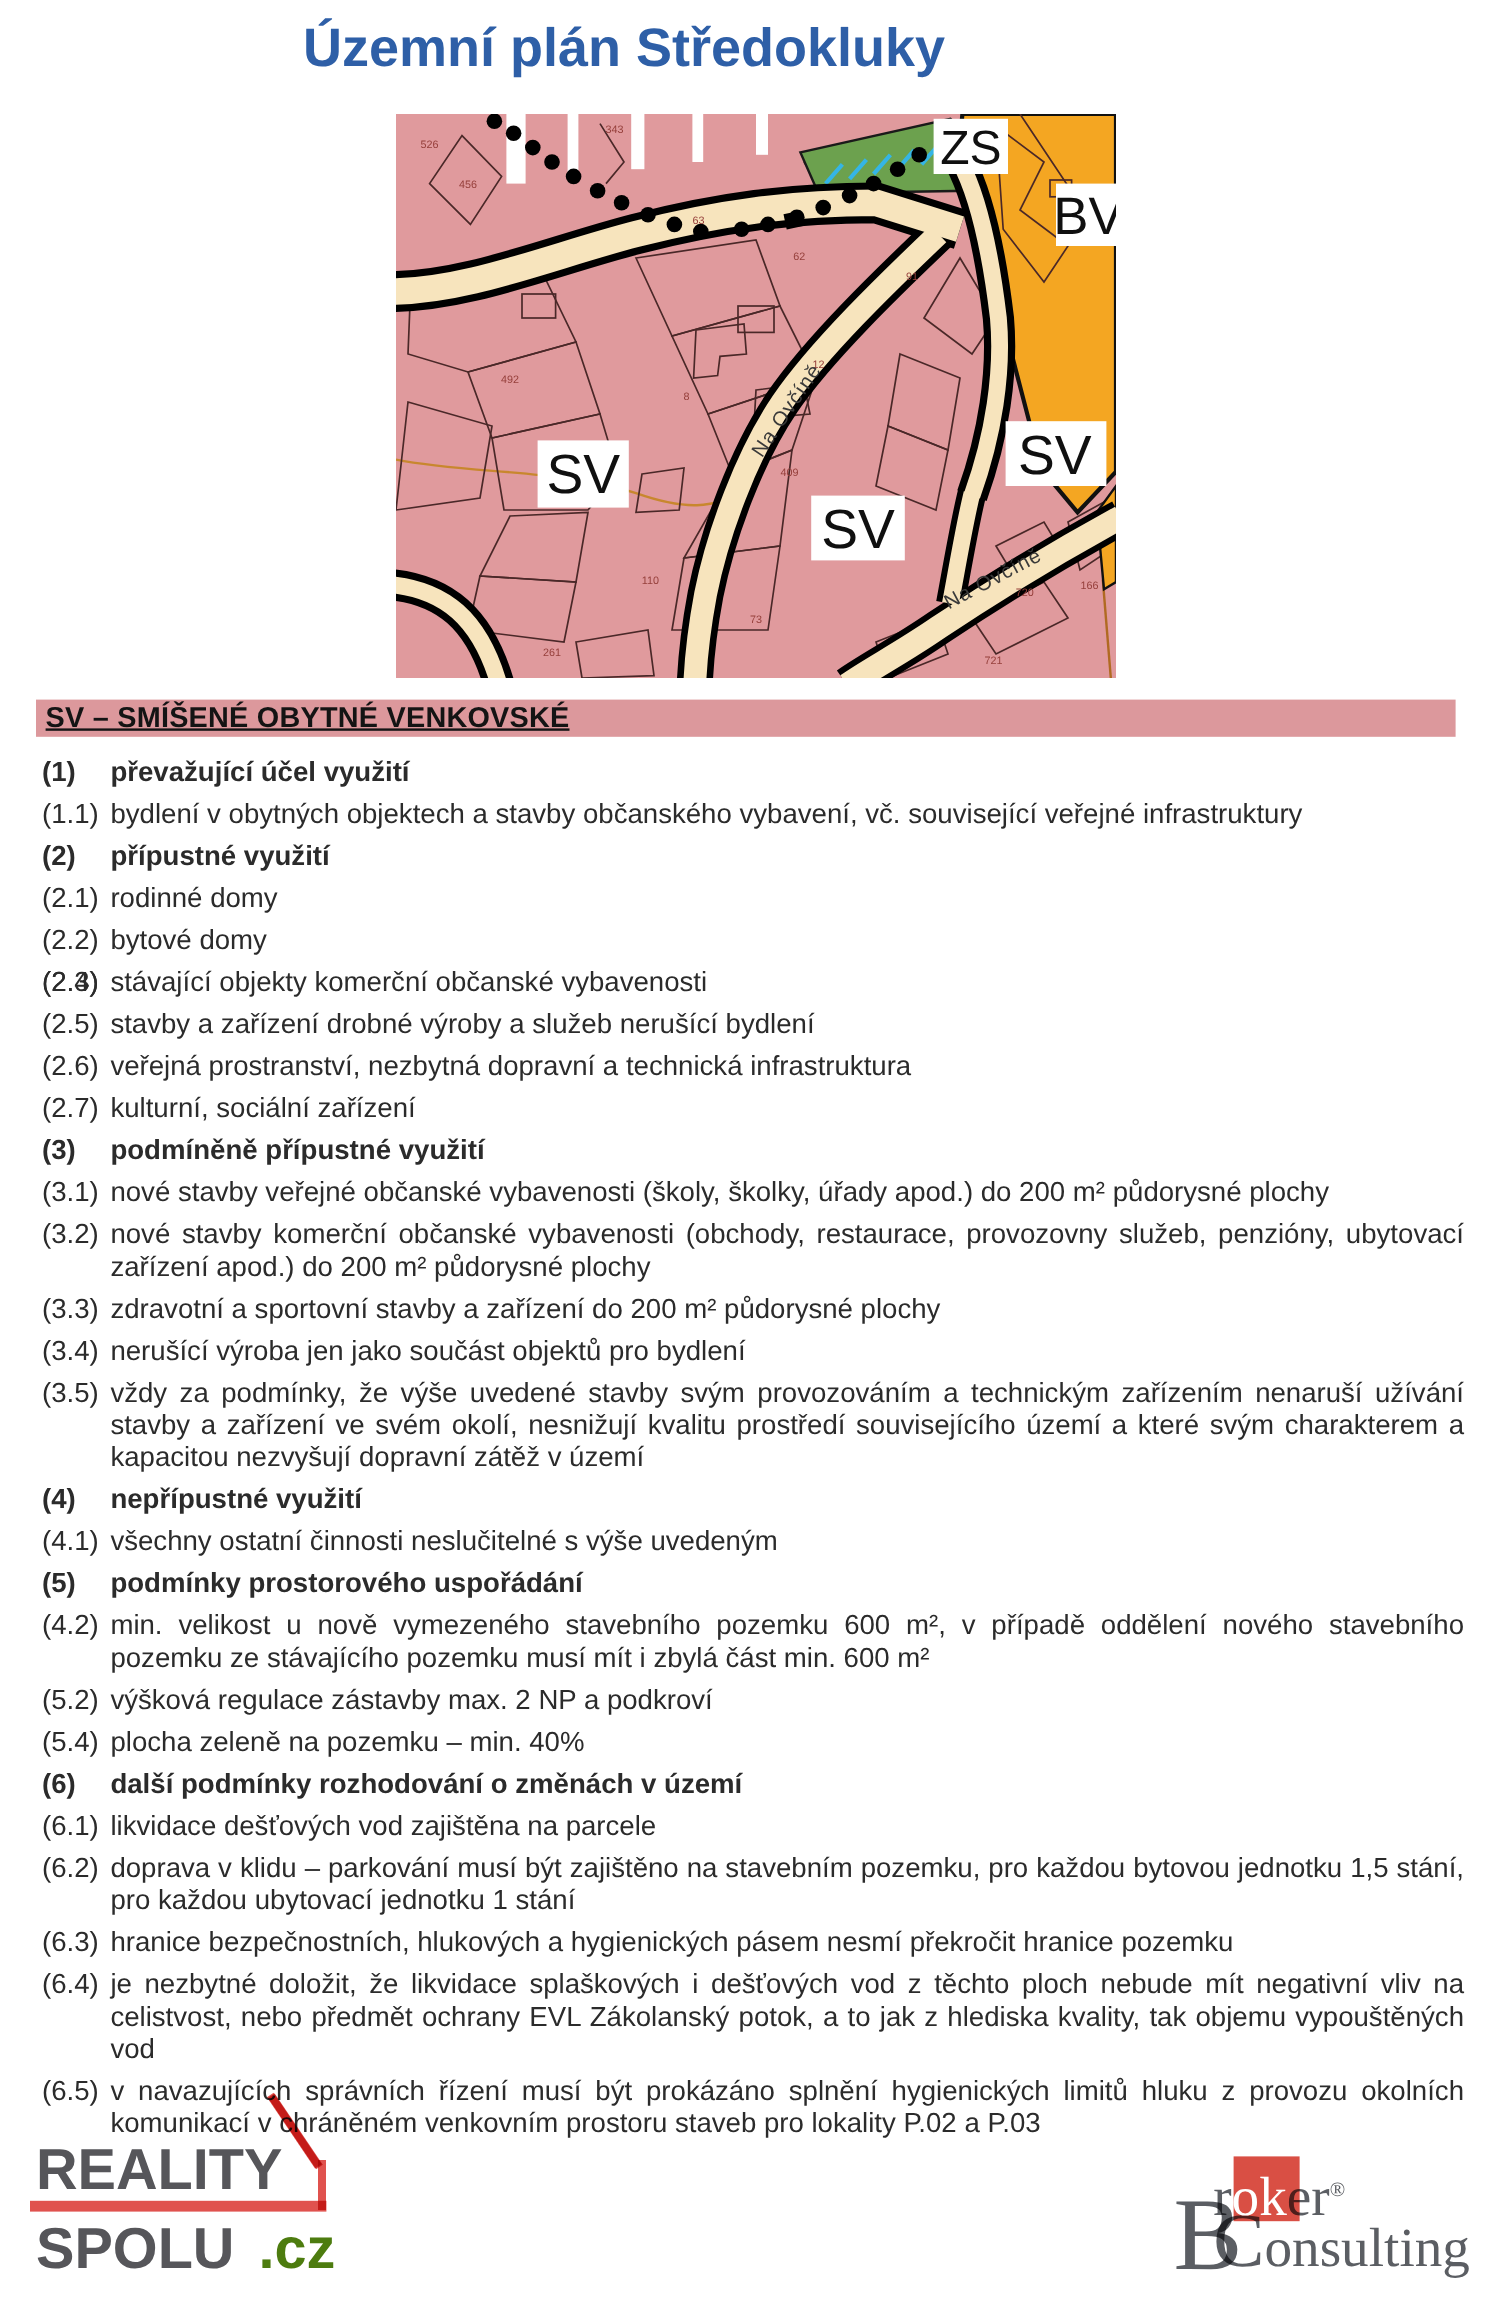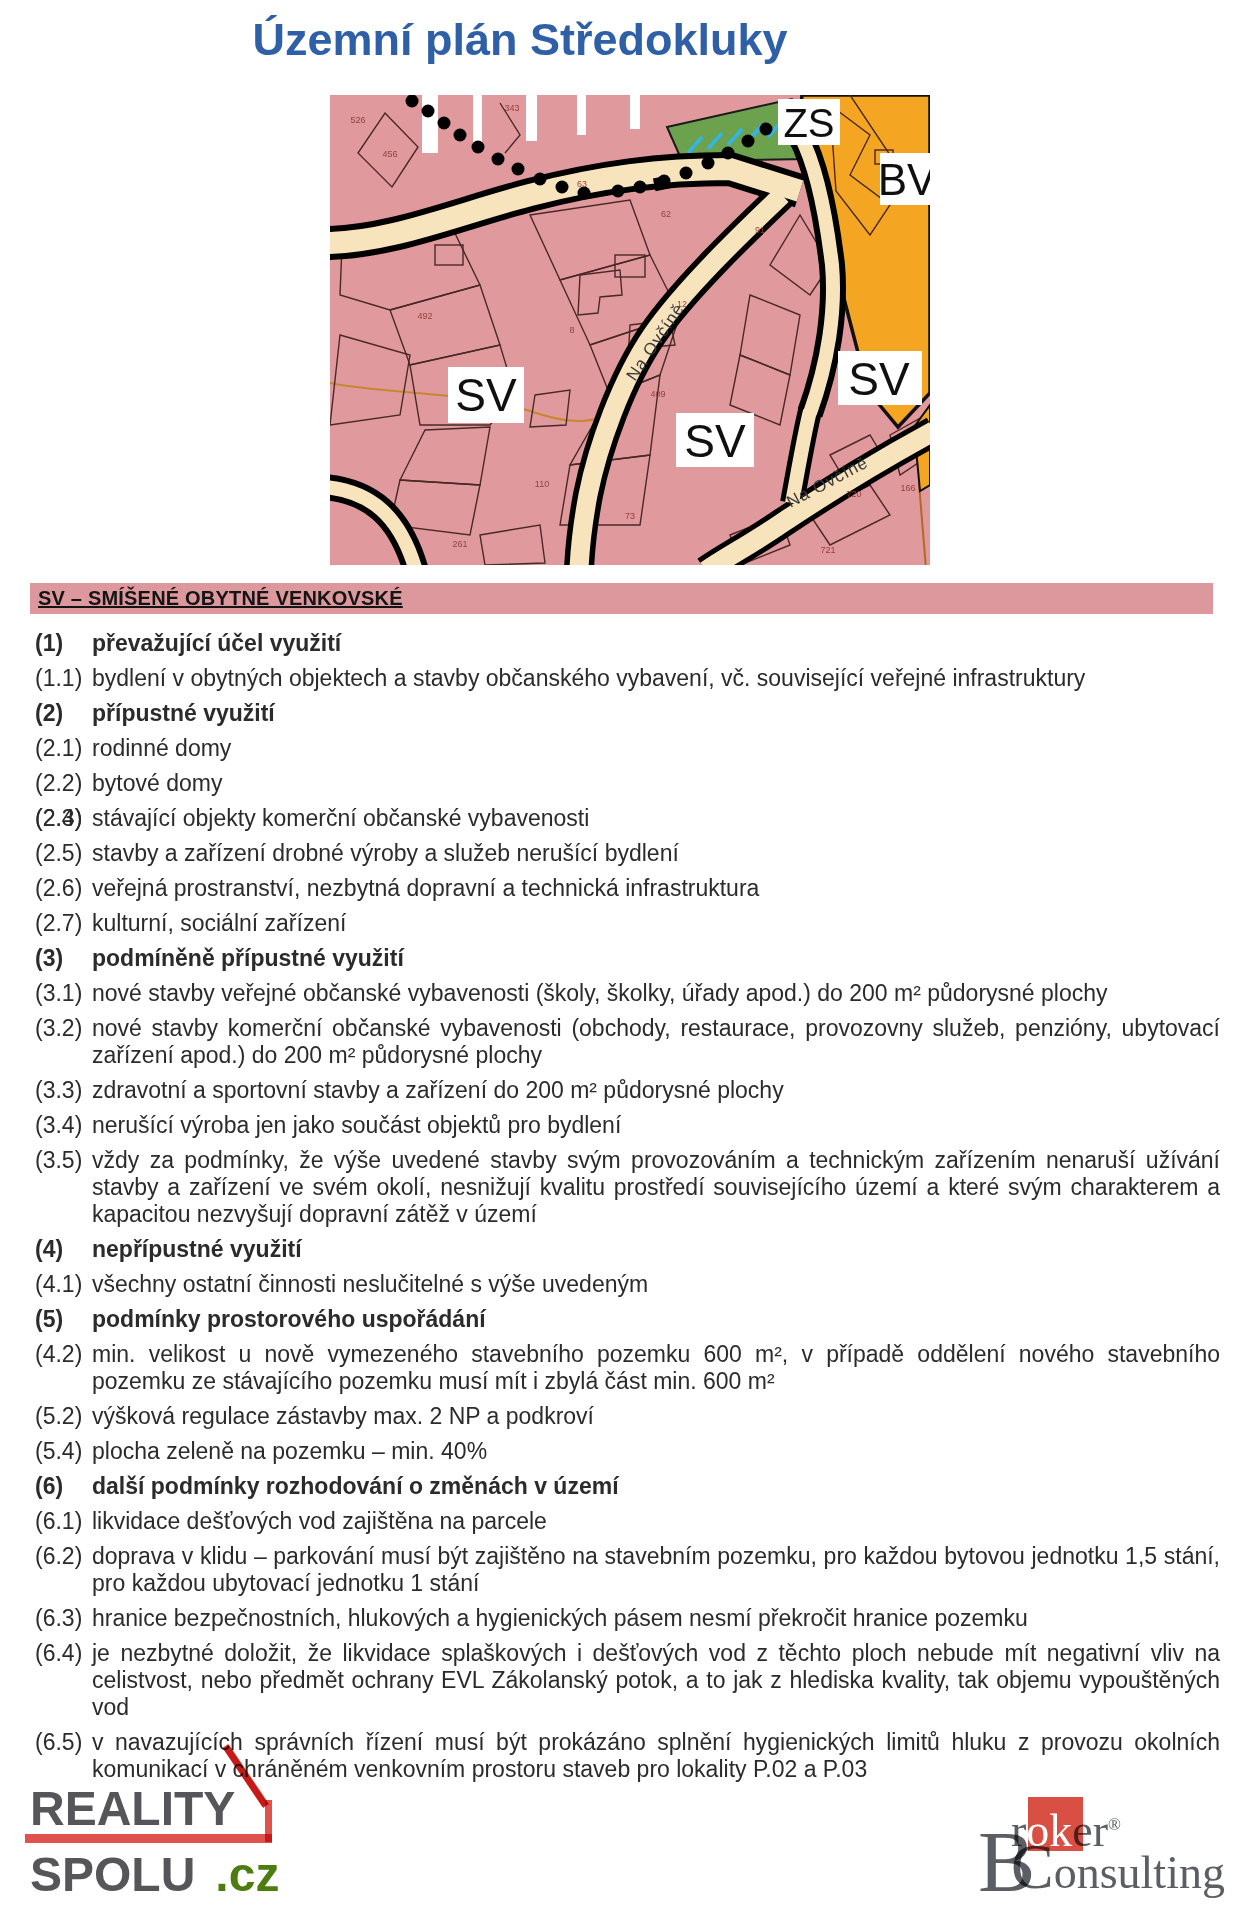--- a/index.html
+++ b/index.html
@@ -3,21 +3,21 @@
 <meta charset="utf-8">
 <style>
   html,body{margin:0;padding:0;background:#fff;}
   .page{position:relative;width:1257px;height:1920px;background:#fff;overflow:hidden;
         font-family:"Liberation Sans",sans-serif;color:#2b2b2b;}
   .title{position:absolute;top:14px;left:520px;transform:translateX(-50%);
          font-size:45px;font-weight:600;color:#2e5fa7;margin:0;white-space:nowrap;letter-spacing:0;text-align:center;}
   .map{position:absolute;left:330px;top:95px;width:600px;height:470px;}
   .map svg{display:block;width:600px;height:470px;}
   .heading-bar{position:absolute;left:30px;top:583px;width:1183px;height:31px;background:#dc989c;}
-  .heading-text{display:inline-block;margin-left:8px;line-height:31px;font-size:20px;font-weight:bold;
+  .heading-text{display:inline-block;margin-left:8px;line-height:31px;font-size:24px;font-weight:bold;
                 color:#141414;text-decoration:underline;text-decoration-thickness:2px;letter-spacing:.2px;}
   .reg-list{position:absolute;left:35px;top:630px;width:1185px;font-size:23px;line-height:27px;}
   .reg-item{position:relative;padding-left:57px;margin-bottom:8px;}
   .reg-item .reg-num{position:absolute;left:0;top:0;}
   .reg-item.bold{font-weight:bold;}
   .reg-item.just{text-align:justify;}
   
   .wm{position:absolute;pointer-events:none;}
   .reality-word{position:absolute;font-weight:bold;color:#56565a;letter-spacing:0;line-height:1;
                 font-size:48px;mix-blend-mode:multiply;}

